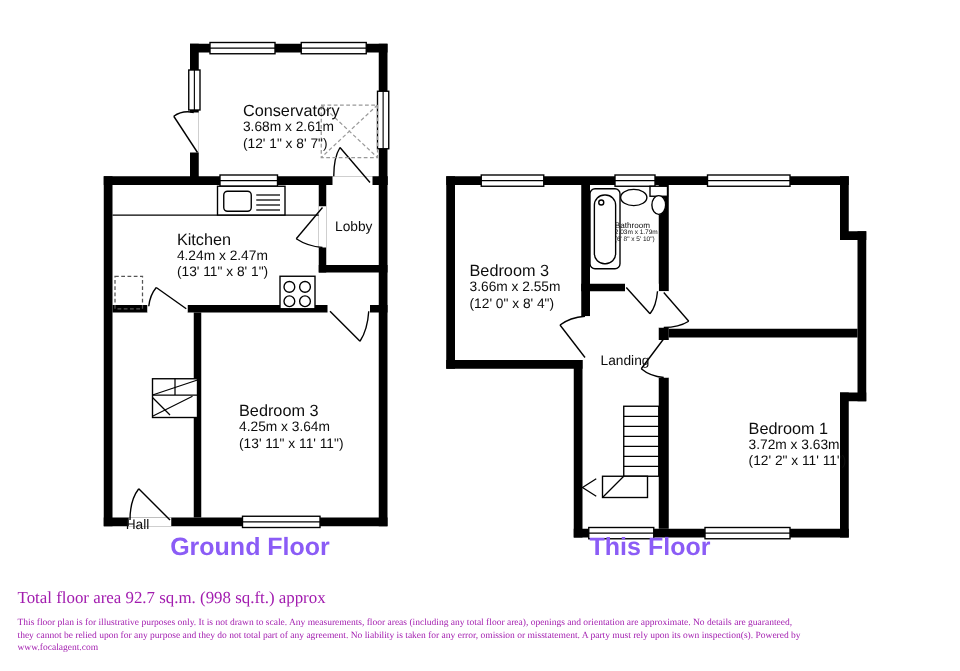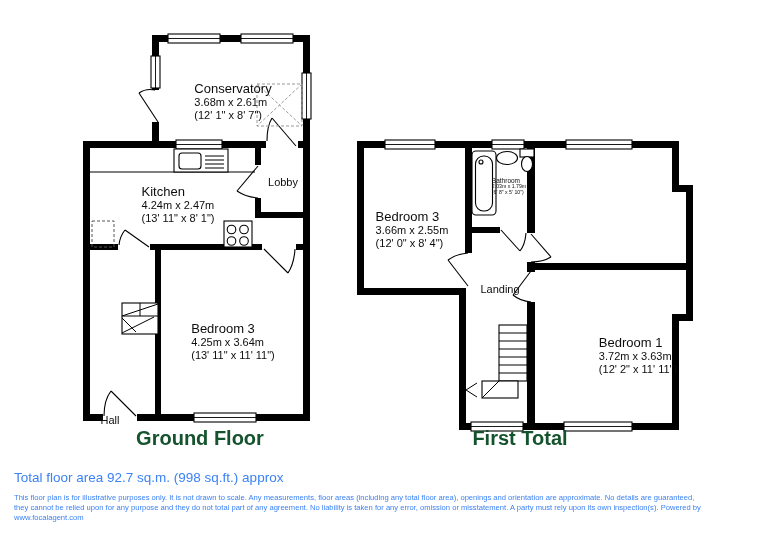--- a/index.html
+++ b/index.html
@@ -16,22 +16,22 @@
   .fix{fill:#fff;stroke:#000;stroke-width:1.1;}
   .thin{stroke:#000;stroke-width:1;fill:none;}
   .dashed{stroke:#555;stroke-width:1;fill:none;stroke-dasharray:3 2;}
   .dashed-lt{stroke:#999;stroke-width:1;fill:none;stroke-dasharray:3 2;}
   .room-label{position:absolute;transform:translateX(-50%);text-align:left;line-height:1.18;white-space:nowrap;color:#0d0d0d;}
   .room-name{font-size:13px;}
   .room-dims{font-size:11px;}
   .room-label.single .room-name{font-size:11px;}
   .room-label.small .room-name{font-size:6.5px;line-height:1.1;}
   .room-label.small .room-dims{font-size:5.2px;line-height:1.15;}
-  .floor-title{position:absolute;transform:translateX(-50%);font-size:20px;font-weight:bold;color:#14532d;white-space:nowrap;}
-  .footer{position:absolute;left:14px;color:#3b82f6;}
+  .floor-title{position:absolute;transform:translateX(-50%);font-size:20px;font-weight:bold;color:#8b5cf6;white-space:nowrap;}
+  .footer{position:absolute;left:14px;color:#a21caf;font-family:Liberation Serif, serif;}
   .total-area{top:470px;font-size:13.5px;}
   .disclaimer{top:493px;width:748px;font-size:7.6px;line-height:10px;}
 </style>
 </head>
 <body>
 
 <div id="screen">
 
   <svg width="768" height="465" viewBox="0 0 768 465">
 
@@ -296,21 +296,21 @@
     <div class="room-name">Landing</div>
   </div>
 
   <div class="room-label" style="left:590px;top:335px;margin-left:48px;">
     <div class="room-name">Bedroom 1</div>
     <div class="room-dims">3.72m x 3.63m</div>
     <div class="room-dims">(12' 2" x 11' 11")</div>
   </div>
 
   <div class="floor-title" style="left:200px;top:427px;">Ground Floor</div>
-  <div class="floor-title" style="left:520px;top:427px;">First Total</div>
+  <div class="floor-title" style="left:520px;top:427px;">This Floor</div>
 
   <div class="footer total-area">Total floor area 92.7 sq.m. (998 sq.ft.) approx</div>
   <div class="footer disclaimer">
     <div>This floor plan is for illustrative purposes only. It is not drawn to scale. Any measurements, floor areas (including any total floor area), openings and orientation are approximate. No details are guaranteed,</div>
     <div>they cannot be relied upon for any purpose and they do not total part of any agreement. No liability is taken for any error, omission or misstatement. A party must rely upon its own inspection(s). Powered by</div>
     <div>www.focalagent.com</div>
   </div>
 
 </div>
 

